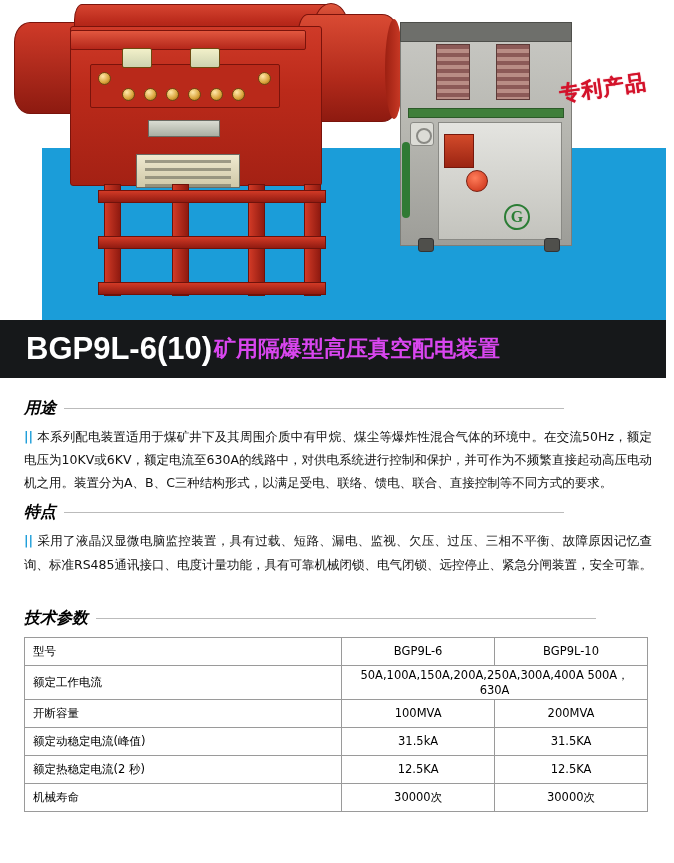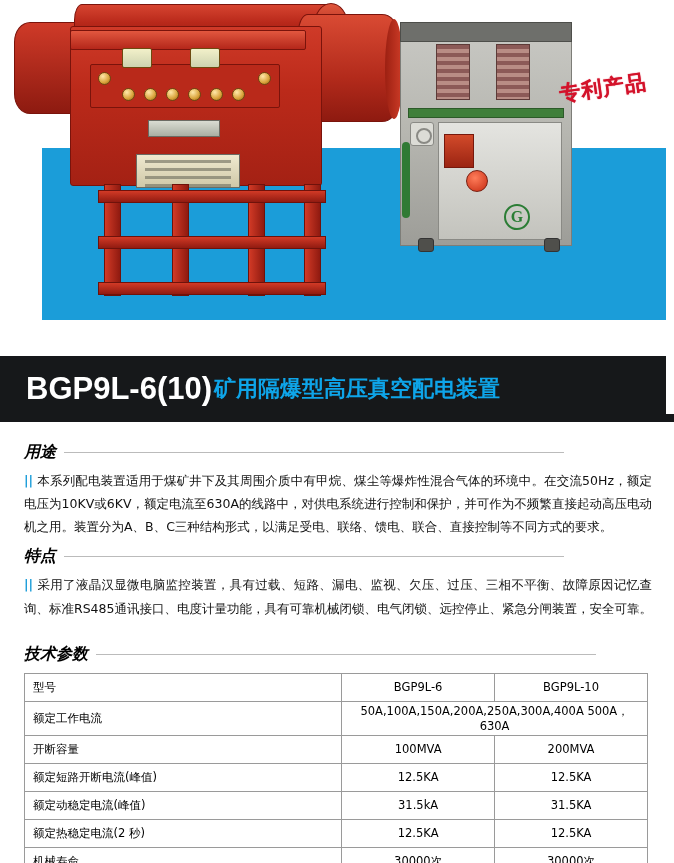--- a/index.html
+++ b/index.html
@@ -190,36 +190,35 @@
     letter-spacing: 1px;
     line-height: 44px;
     text-align: center;
     transform: rotate(-8deg);
     text-shadow: 0 0 1px #d3122a;
   }
 
   
   .title-bar {
     position: relative;
-    width: 674px; height: 66px;
+    width: 674px; height: 58px;
     background: #16181a;
     display: flex; align-items: center;
     padding-left: 26px;
     overflow: hidden;
-    margin-top: 36px;
   }
   .title-bar:after {
     content: ""; position: absolute; right: 0; top: 0; width: 8px; height: 58px; background: #fff;
   }
   .title-model {
     color: #fff; font-weight: bold; font-size: 31px; letter-spacing: 0px;
     font-family: "Liberation Sans", sans-serif;
   }
   .title-desc {
-    color: #0ea5e9; font-weight: bold; font-size: 22px; margin-left: 2px;
+    color: #d946ef; font-weight: bold; font-size: 22px; margin-left: 2px;
     font-family: "DejaVu Sans", sans-serif;
   }
 
   
   .content { padding: 14px 22px 0 24px; }
   .sec-head {
     font-size: 16px; font-weight: bold; color: #000; margin: 6px 0 6px;
     font-family: "DejaVu Sans", sans-serif;
     position: relative;
     font-style: italic;
@@ -334,21 +333,21 @@
     <span class="bar-mark">||</span><span>本系列配电装置适用于煤矿井下及其周围介质中有甲烷、煤尘等爆炸性混合气体的环境中。在交流50Hz，额定电压为10KV或6KV，额定电流至630A的线路中，对供电系统进行控制和保护，并可作为不频繁直接起动高压电动机之用。装置分为A、B、C三种结构形式，以满足受电、联络、馈电、联合、直接控制等不同方式的要求。</span>
   </div>
 
   <div class="sec-head" style="margin-top:8px;">
     <span>特点</span><span class="rule"></span>
   </div>
   <div class="para">
     <span class="bar-mark">||</span><span>采用了液晶汉显微电脑监控装置，具有过载、短路、漏电、监视、欠压、过压、三相不平衡、故障原因记忆查询、标准RS485通讯接口、电度计量功能，具有可靠机械闭锁、电气闭锁、远控停止、紧急分闸装置，安全可靠。</span>
   </div>
 
-  <div class="sec-head" style="margin-top:24px;">
+  <div class="sec-head" style="margin-top:32px;">
     <span>技术参数</span><span class="rule"></span>
   </div>
 
   <table class="spec">
     <thead>
       <tr>
         <td class="lbl">型号</td>
         <td class="v">BGP9L-6</td>
         <td class="v">BGP9L-10</td>
       </tr>
@@ -357,25 +356,20 @@
       <tr>
         <td class="lbl">额定工作电流</td>
         <td class="span2 sm-b" colspan="2">50A,100A,150A,200A,250A,300A,400A 500A，630A</td>
       </tr>
       <tr>
         <td class="lbl">开断容量</td>
         <td class="v">100MVA</td>
         <td class="v">200MVA</td>
       </tr>
       <tr>
-        <td class="lbl">额定短路开断电流(峰值)</td>
-        <td class="v">12.5KA</td>
-        <td class="v">12.5KA</td>
-      </tr>
-      <tr>
         <td class="lbl">额定动稳定电流(峰值)</td>
         <td class="v">31.5kA</td>
         <td class="v">31.5KA</td>
       </tr>
       <tr>
         <td class="lbl">额定热稳定电流(2 秒)</td>
         <td class="v">12.5KA</td>
         <td class="v">12.5KA</td>
       </tr>
       <tr>

